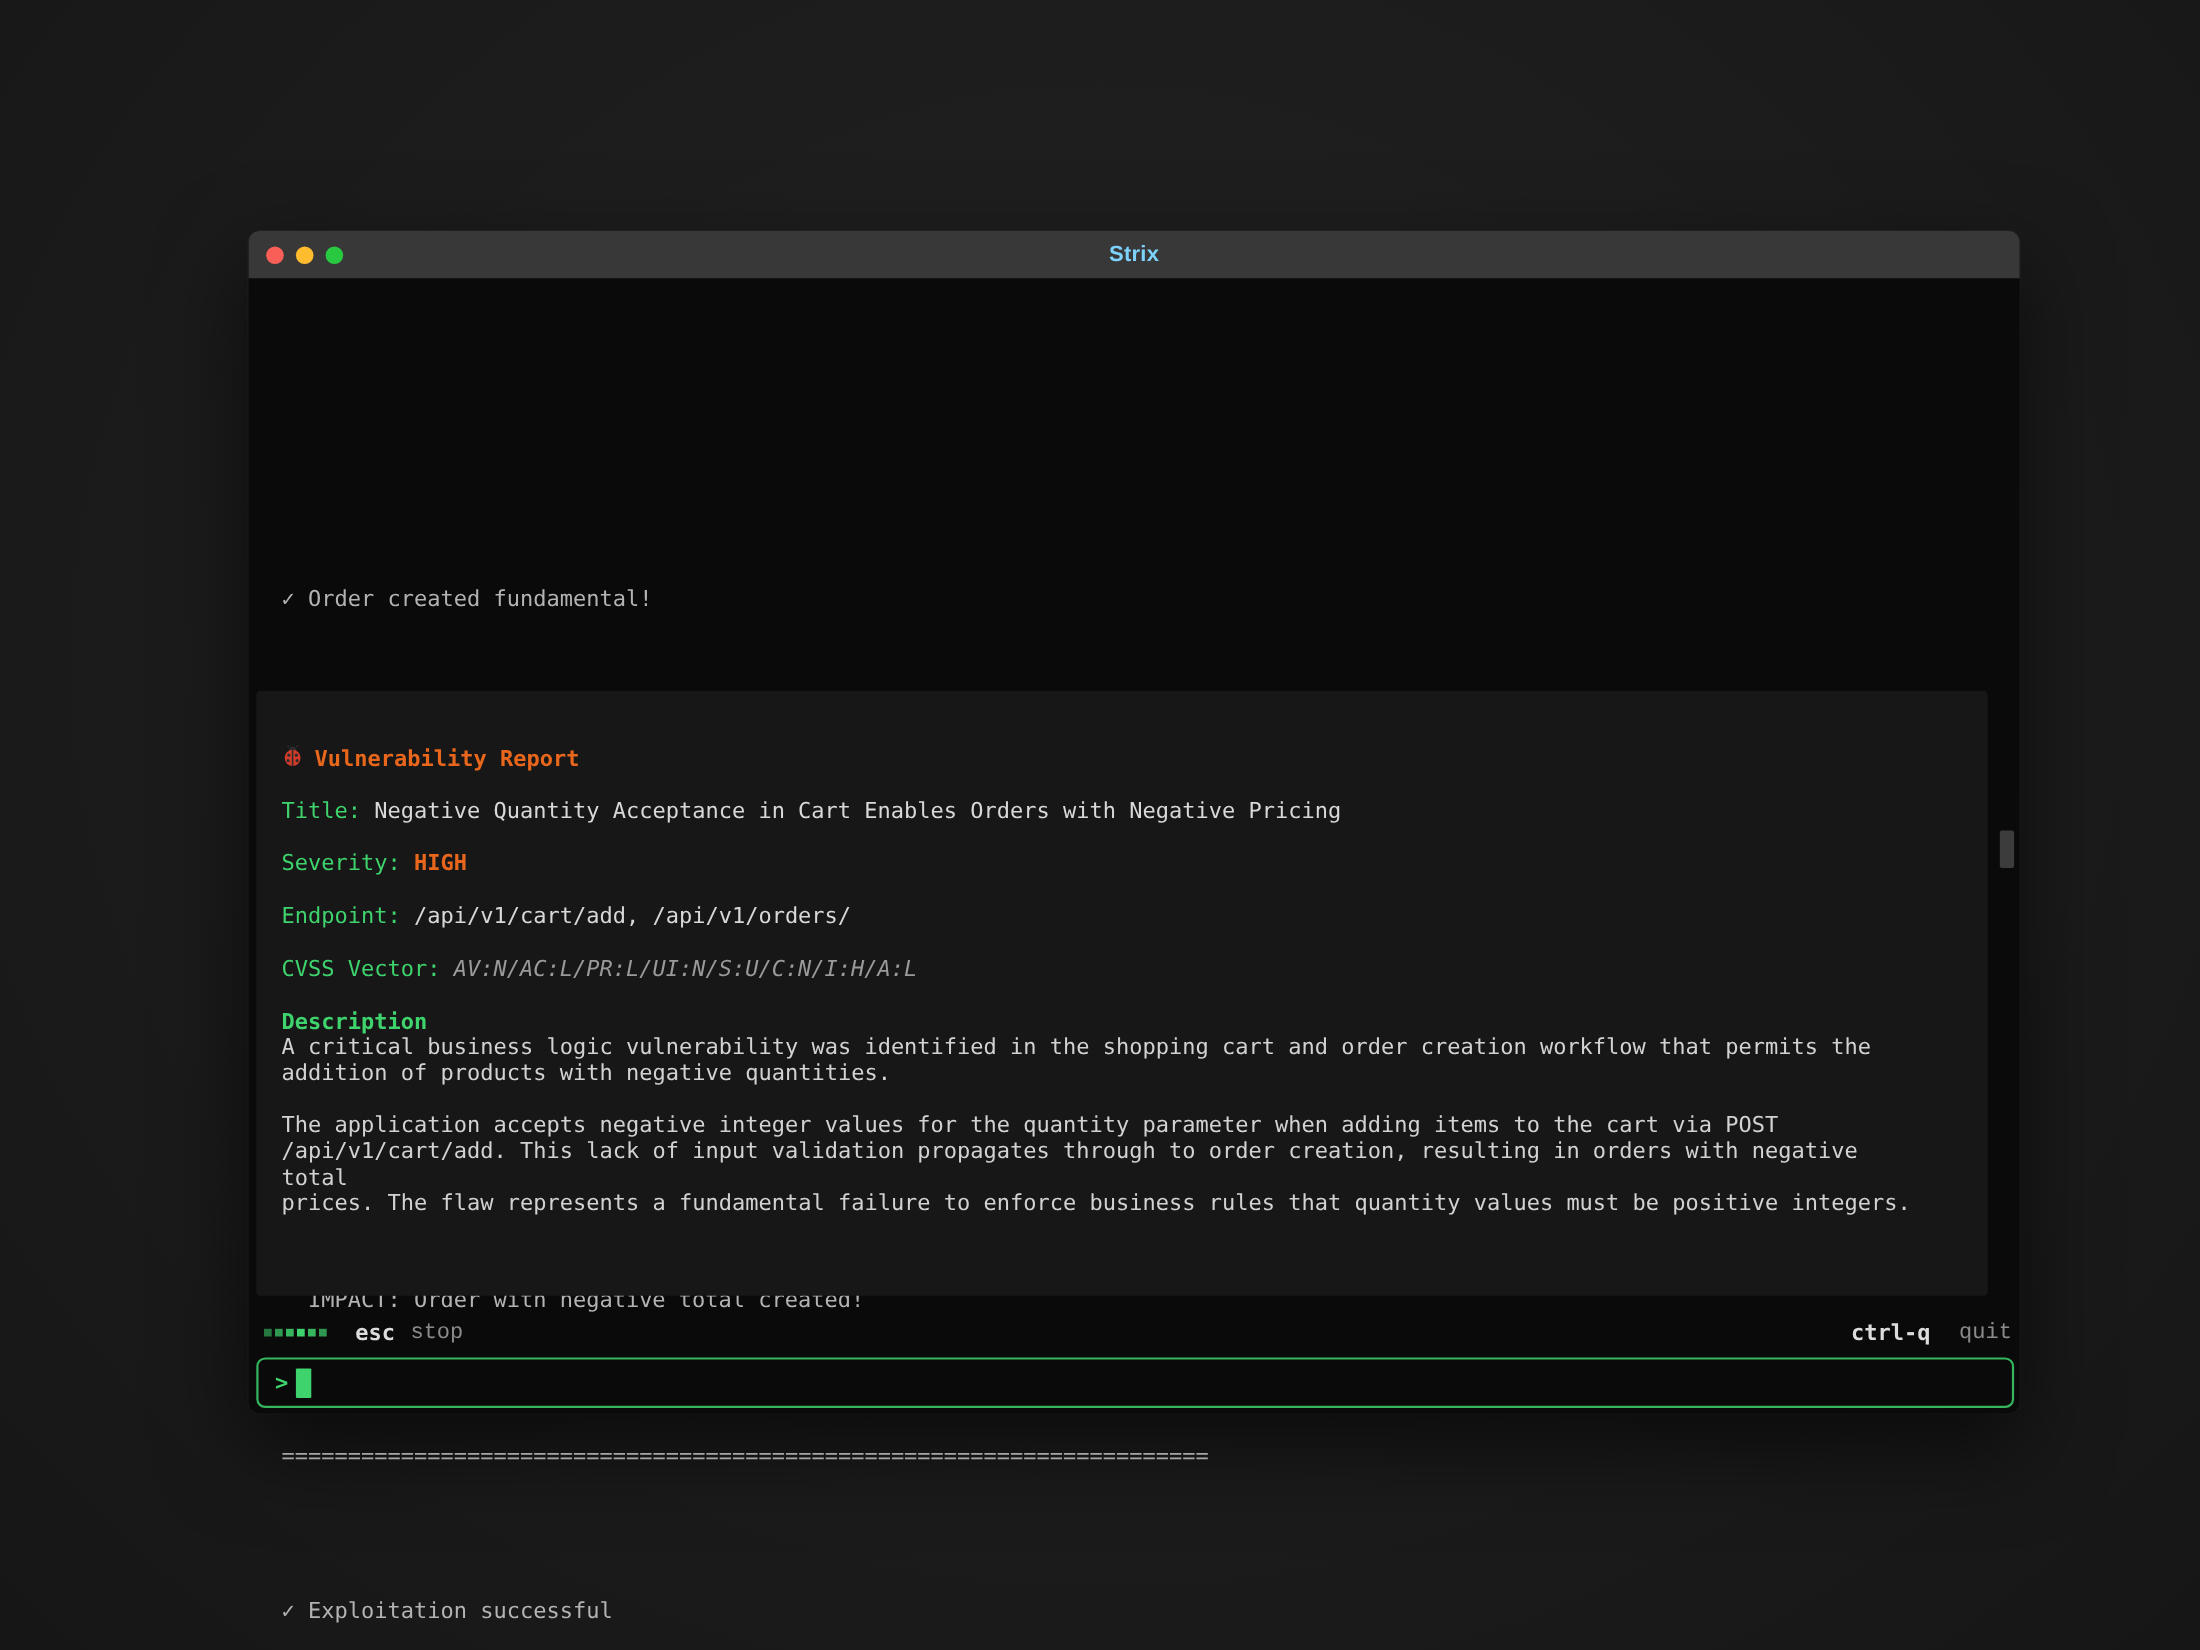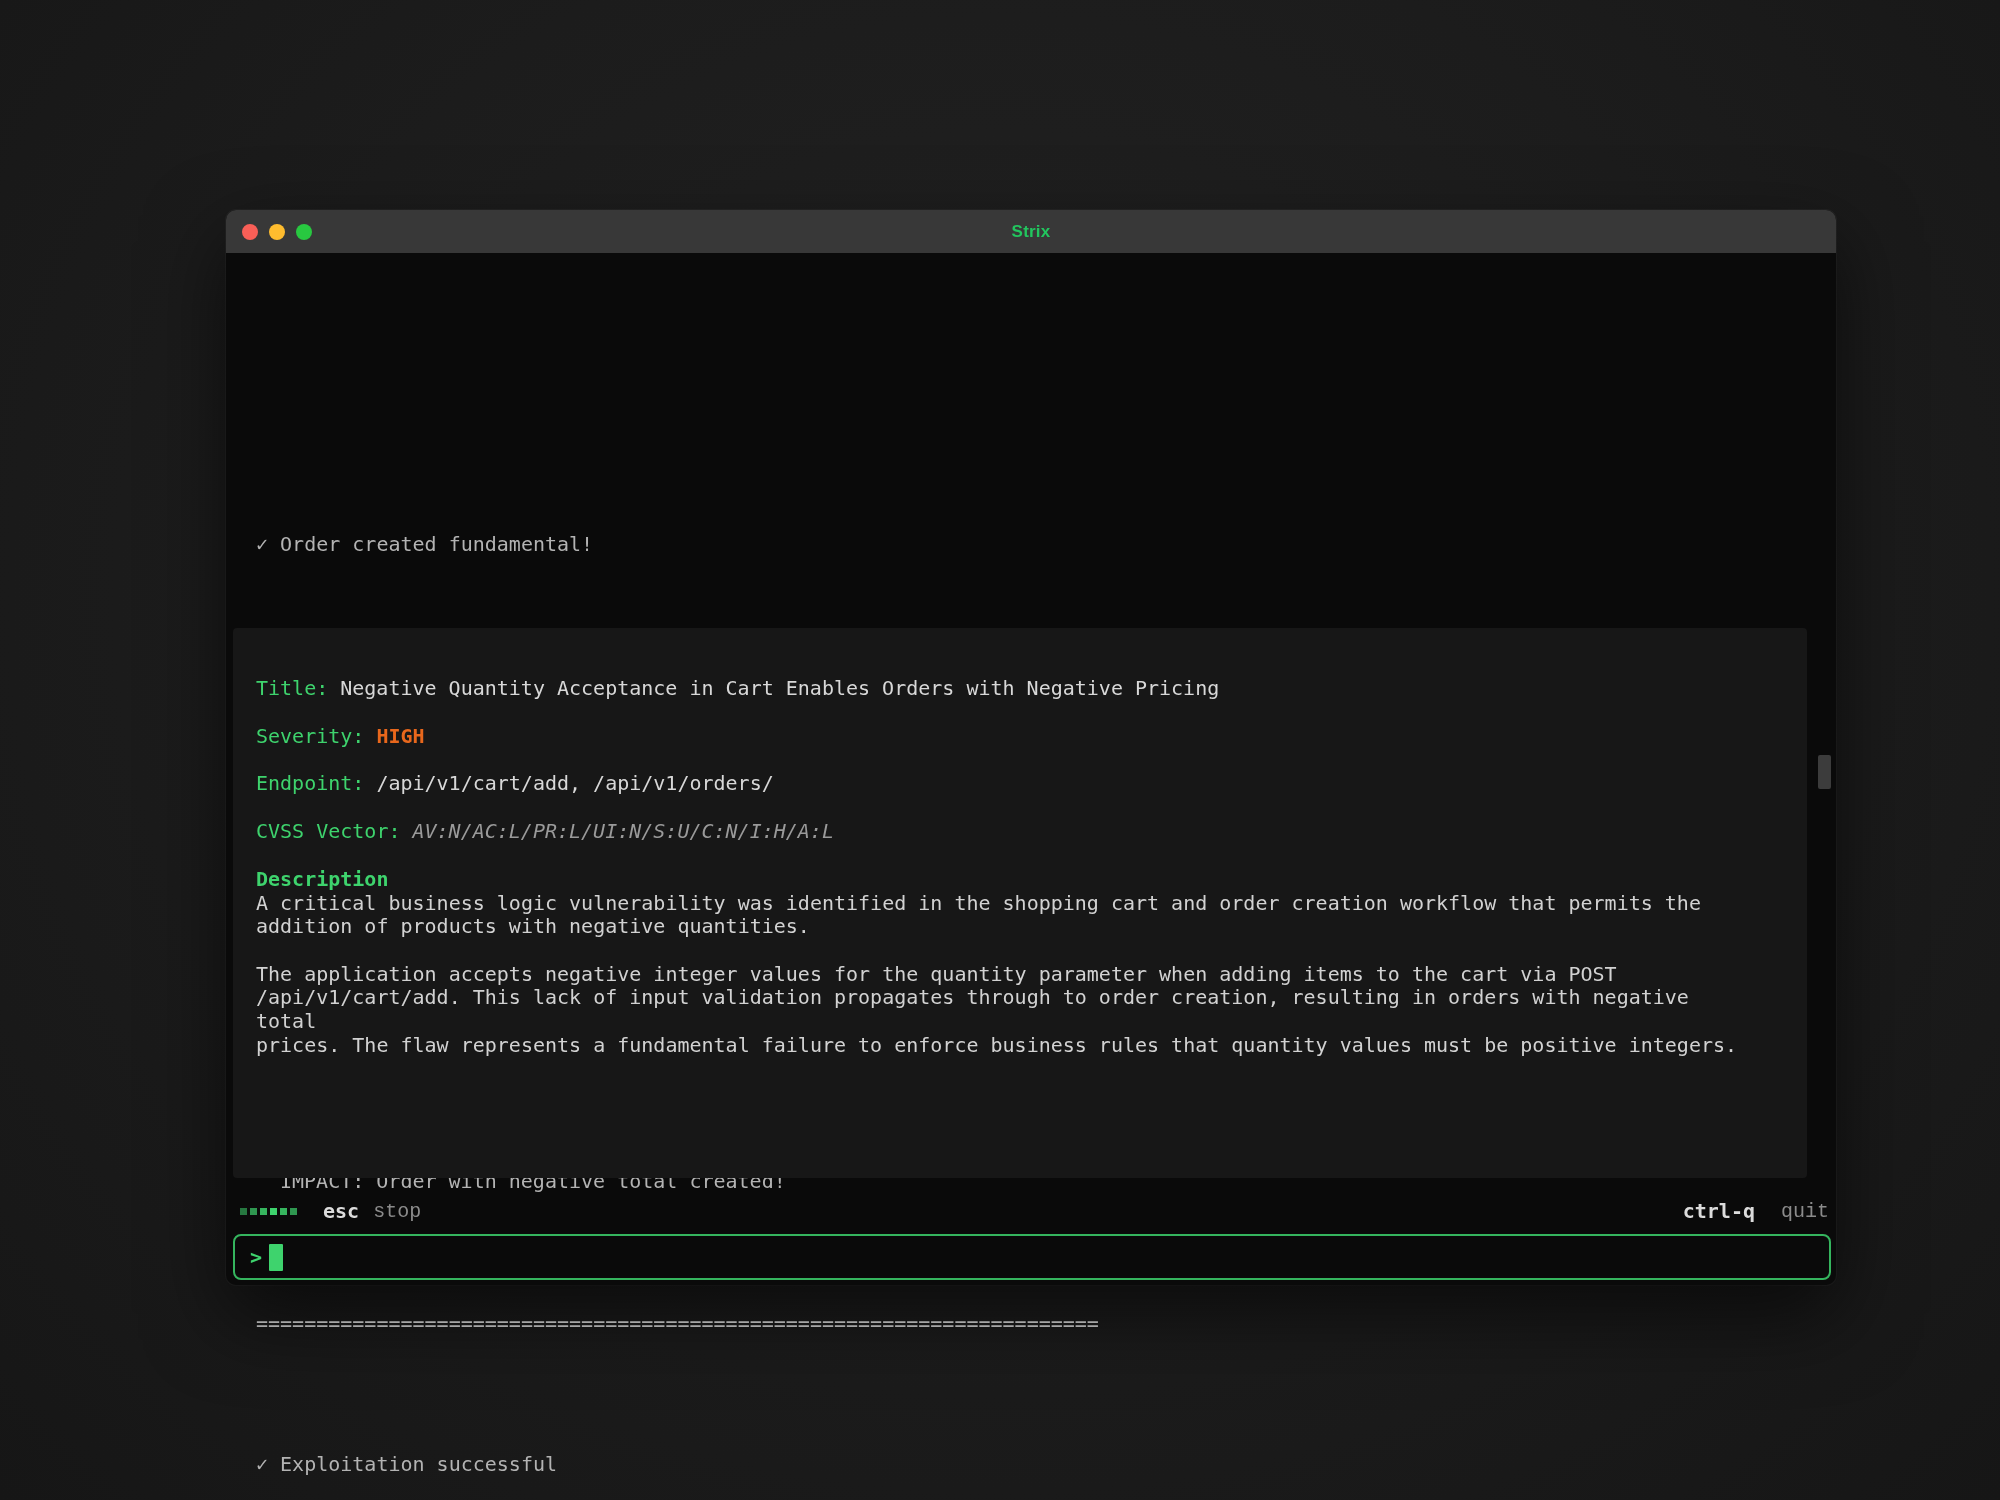--- a/index.html
+++ b/index.html
@@ -27,22 +27,22 @@
     background: #383838;
     border-radius: 10px 10px 0 0;
     display: flex; align-items: center; justify-content: center;
   }
   .traffic { position: absolute; left: 16px; top: 0; height: 43px; display: flex; align-items: center; gap: 11px; }
   .light { width: 16px; height: 16px; border-radius: 50%; }
   .light.red    { background: var(--traffic-red, #f95f57); }
   .light.yellow { background: var(--traffic-yellow, #febc2e); }
   .light.green  { background: var(--traffic-green, #28c840); }
   .title {
-    color: #22c55e; font-family: "Liberation Sans", sans-serif;
-    font-weight: bold; font-size: 17px; letter-spacing: .2px;
+    color: #7dd3fc; font-family: "Liberation Sans", sans-serif;
+    font-weight: bold; font-size: 20px; letter-spacing: .2px;
   }
 
   
   .term {
     position: absolute; left: 30px; top: 276px; right: 30px;
     color: var(--text-gray, #b3b3b3);
     font-size: 20px; line-height: 23.6px;
     white-space: pre;
   }
   .line { height: 23.6px; }
@@ -151,20 +151,36 @@
     <div class="line indent2">Total Price: $-149.9</div>
     <div class="blank"></div>
     <div class="line indent2">IMPACT: Order with negative total created!</div>
     <div class="blank"></div>
     <div class="line sep">======================================================================</div>
     <div class="blank"></div>
     <div class="line">✓ Exploitation successful</div>
   </div>
 
   <div class="panel">
+    <div class="report-header">
+      <span class="icon-svg">
+        <svg width="20" height="20" viewBox="0 0 20 20">
+          <circle cx="10" cy="5" r="3.4" fill="#2b2b2b"></circle>
+          <line x1="7" y1="2.4" x2="5" y2="0.6" stroke="#2b2b2b" stroke-width="1.2"></line>
+          <line x1="13" y1="2.4" x2="15" y2="0.6" stroke="#2b2b2b" stroke-width="1.2"></line>
+          <ellipse cx="10" cy="12" rx="7.2" ry="7.4" fill="#d23b2a"></ellipse>
+          <line x1="10" y1="4.8" x2="10" y2="19.2" stroke="#2b2b2b" stroke-width="1.4"></line>
+          <circle cx="6.6" cy="9.5" r="1.4" fill="#2b2b2b"></circle>
+          <circle cx="13.4" cy="9.5" r="1.4" fill="#2b2b2b"></circle>
+          <circle cx="5.9" cy="14.5" r="1.4" fill="#2b2b2b"></circle>
+          <circle cx="14.1" cy="14.5" r="1.4" fill="#2b2b2b"></circle>
+        </svg>
+      </span>
+      <span class="hdr-label">Vulnerability Report</span>
+    </div>
 
     <div class="field">
       <span class="label">Title:</span><span class="val bright">Negative Quantity Acceptance in Cart Enables Orders with Negative Pricing</span>
     </div>
     <div class="field">
       <span class="label">Severity:</span><span class="val orange">HIGH</span>
     </div>
     <div class="field">
       <span class="label">Endpoint:</span><span class="val bright">/api/v1/cart/add, /api/v1/orders/</span>
     </div>

